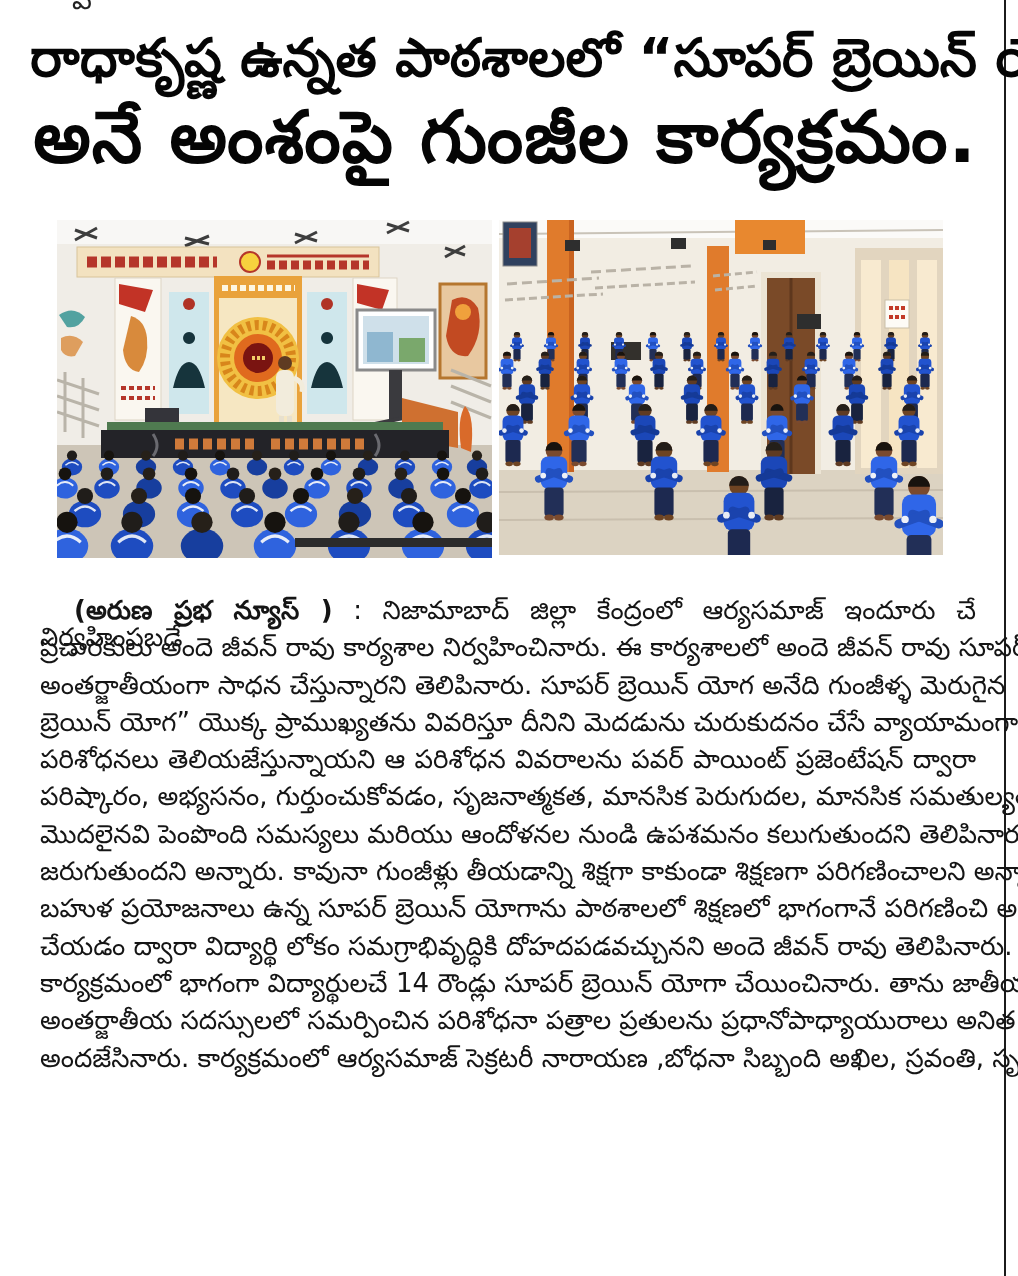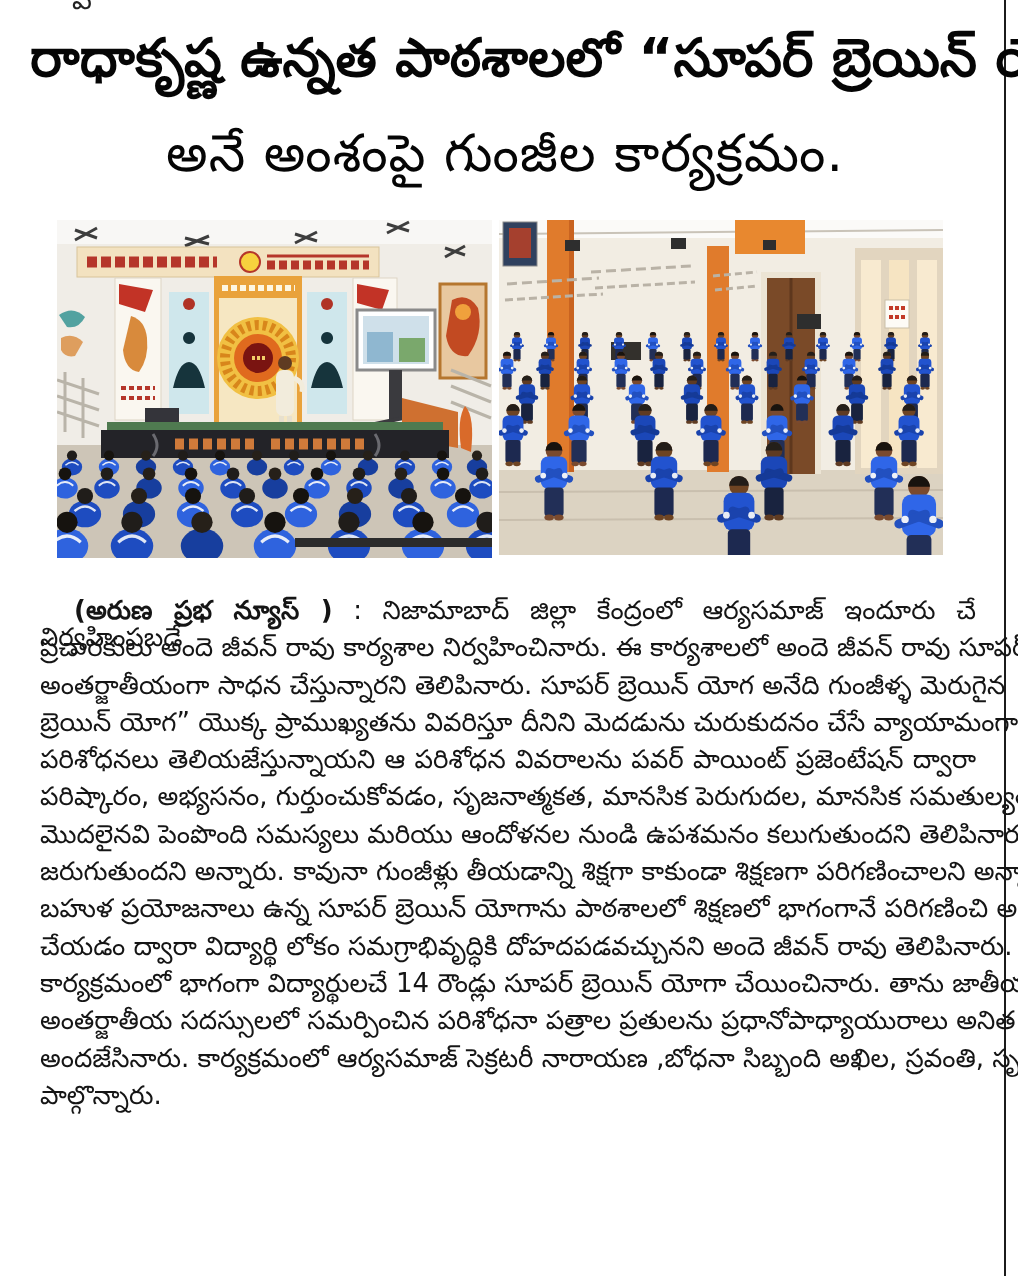--- a/index.html
+++ b/index.html
@@ -4,21 +4,21 @@
 <style>
   html,body{margin:0;padding:0;background:#fff;}
   .page{
     position:relative;width:1018px;height:1276px;background:#ffffff;
     overflow:hidden;font-family:"DejaVu Sans",sans-serif;color:#101010;
   }
   .right-border{position:absolute;top:0;bottom:0;left:1004px;width:2px;background:#1b1b1b;}
   .stray-mark{position:absolute;left:72px;top:-17px;font-size:28px;color:#222;}
   .headline{position:absolute;left:30px;top:22px;width:950px;text-align:center;color:#050505;}
   .headline .h1{font-size:53px;font-weight:800;letter-spacing:0px;line-height:1.35;white-space:nowrap;}
-  .headline .h2{font-size:52px;font-weight:400;letter-spacing:1px;line-height:1.15;margin-top:30px;white-space:nowrap;}
+  .headline .h2{font-size:72px;font-weight:700;letter-spacing:1px;line-height:1.15;margin-top:2px;white-space:nowrap;}
   .photos{position:absolute;left:57px;top:220px;display:flex;gap:7px;align-items:flex-start;}
   .photos svg{display:block;background:#eee;}
   .article{
     position:absolute;left:40px;top:597px;width:936px;
     font-size:26px;line-height:27px;color:#151515;
   }
   .article-line{text-align:justify;text-align-last:justify;height:37.3px;overflow:visible;white-space:nowrap;}
   .article-line.flow{white-space:normal;}
   .article-line.first{text-indent:34px;}
   .article-line.last{text-align-last:left;}
@@ -336,16 +336,15 @@
     <div class="article-line">బ్రెయిన్ యోగ” యొక్క ప్రాముఖ్యతను వివరిస్తూ దీనిని మెదడును చురుకుదనం చేసే వ్యాయామంగా</div>
     <div class="article-line">పరిశోధనలు తెలియజేస్తున్నాయని ఆ పరిశోధన వివరాలను పవర్ పాయింట్ ప్రజెంటేషన్ ద్వారా</div>
     <div class="article-line">పరిష్కారం, అభ్యసనం, గుర్తుంచుకోవడం, సృజనాత్మకత, మానసిక పెరుగుదల, మానసిక సమతుల్యత</div>
     <div class="article-line">మొదలైనవి పెంపొంది సమస్యలు మరియు ఆందోళనల నుండి ఉపశమనం కలుగుతుందని తెలిపినారు.</div>
     <div class="article-line">జరుగుతుందని అన్నారు. కావునా గుంజీళ్లు తీయడాన్ని శిక్షగా కాకుండా శిక్షణగా పరిగణించాలని అన్నారు.</div>
     <div class="article-line">బహుళ ప్రయోజనాలు ఉన్న సూపర్ బ్రెయిన్ యోగాను పాఠశాలలో శిక్షణలో భాగంగానే పరిగణించి అమలు</div>
     <div class="article-line">చేయడం ద్వారా విద్యార్థి లోకం సమగ్రాభివృద్ధికి దోహదపడవచ్చునని అందె జీవన్ రావు తెలిపినారు.</div>
     <div class="article-line">కార్యక్రమంలో భాగంగా విద్యార్థులచే 14 రౌండ్లు సూపర్ బ్రెయిన్ యోగా చేయించినారు. తాను జాతీయ,</div>
     <div class="article-line">అంతర్జాతీయ సదస్సులలో సమర్పించిన పరిశోధనా పత్రాల ప్రతులను ప్రధానోపాధ్యాయురాలు అనిత నకు</div>
     <div class="article-line">అందజేసినారు.  కార్యక్రమంలో ఆర్యసమాజ్ సెక్రటరీ నారాయణ ,బోధనా సిబ్బంది అఖిల, స్రవంతి, సృజన</div>
-    <div class="article-line last">పాల్గొన్నారు.</div>
   </div>
 
 </div>
 
 </body></html>

